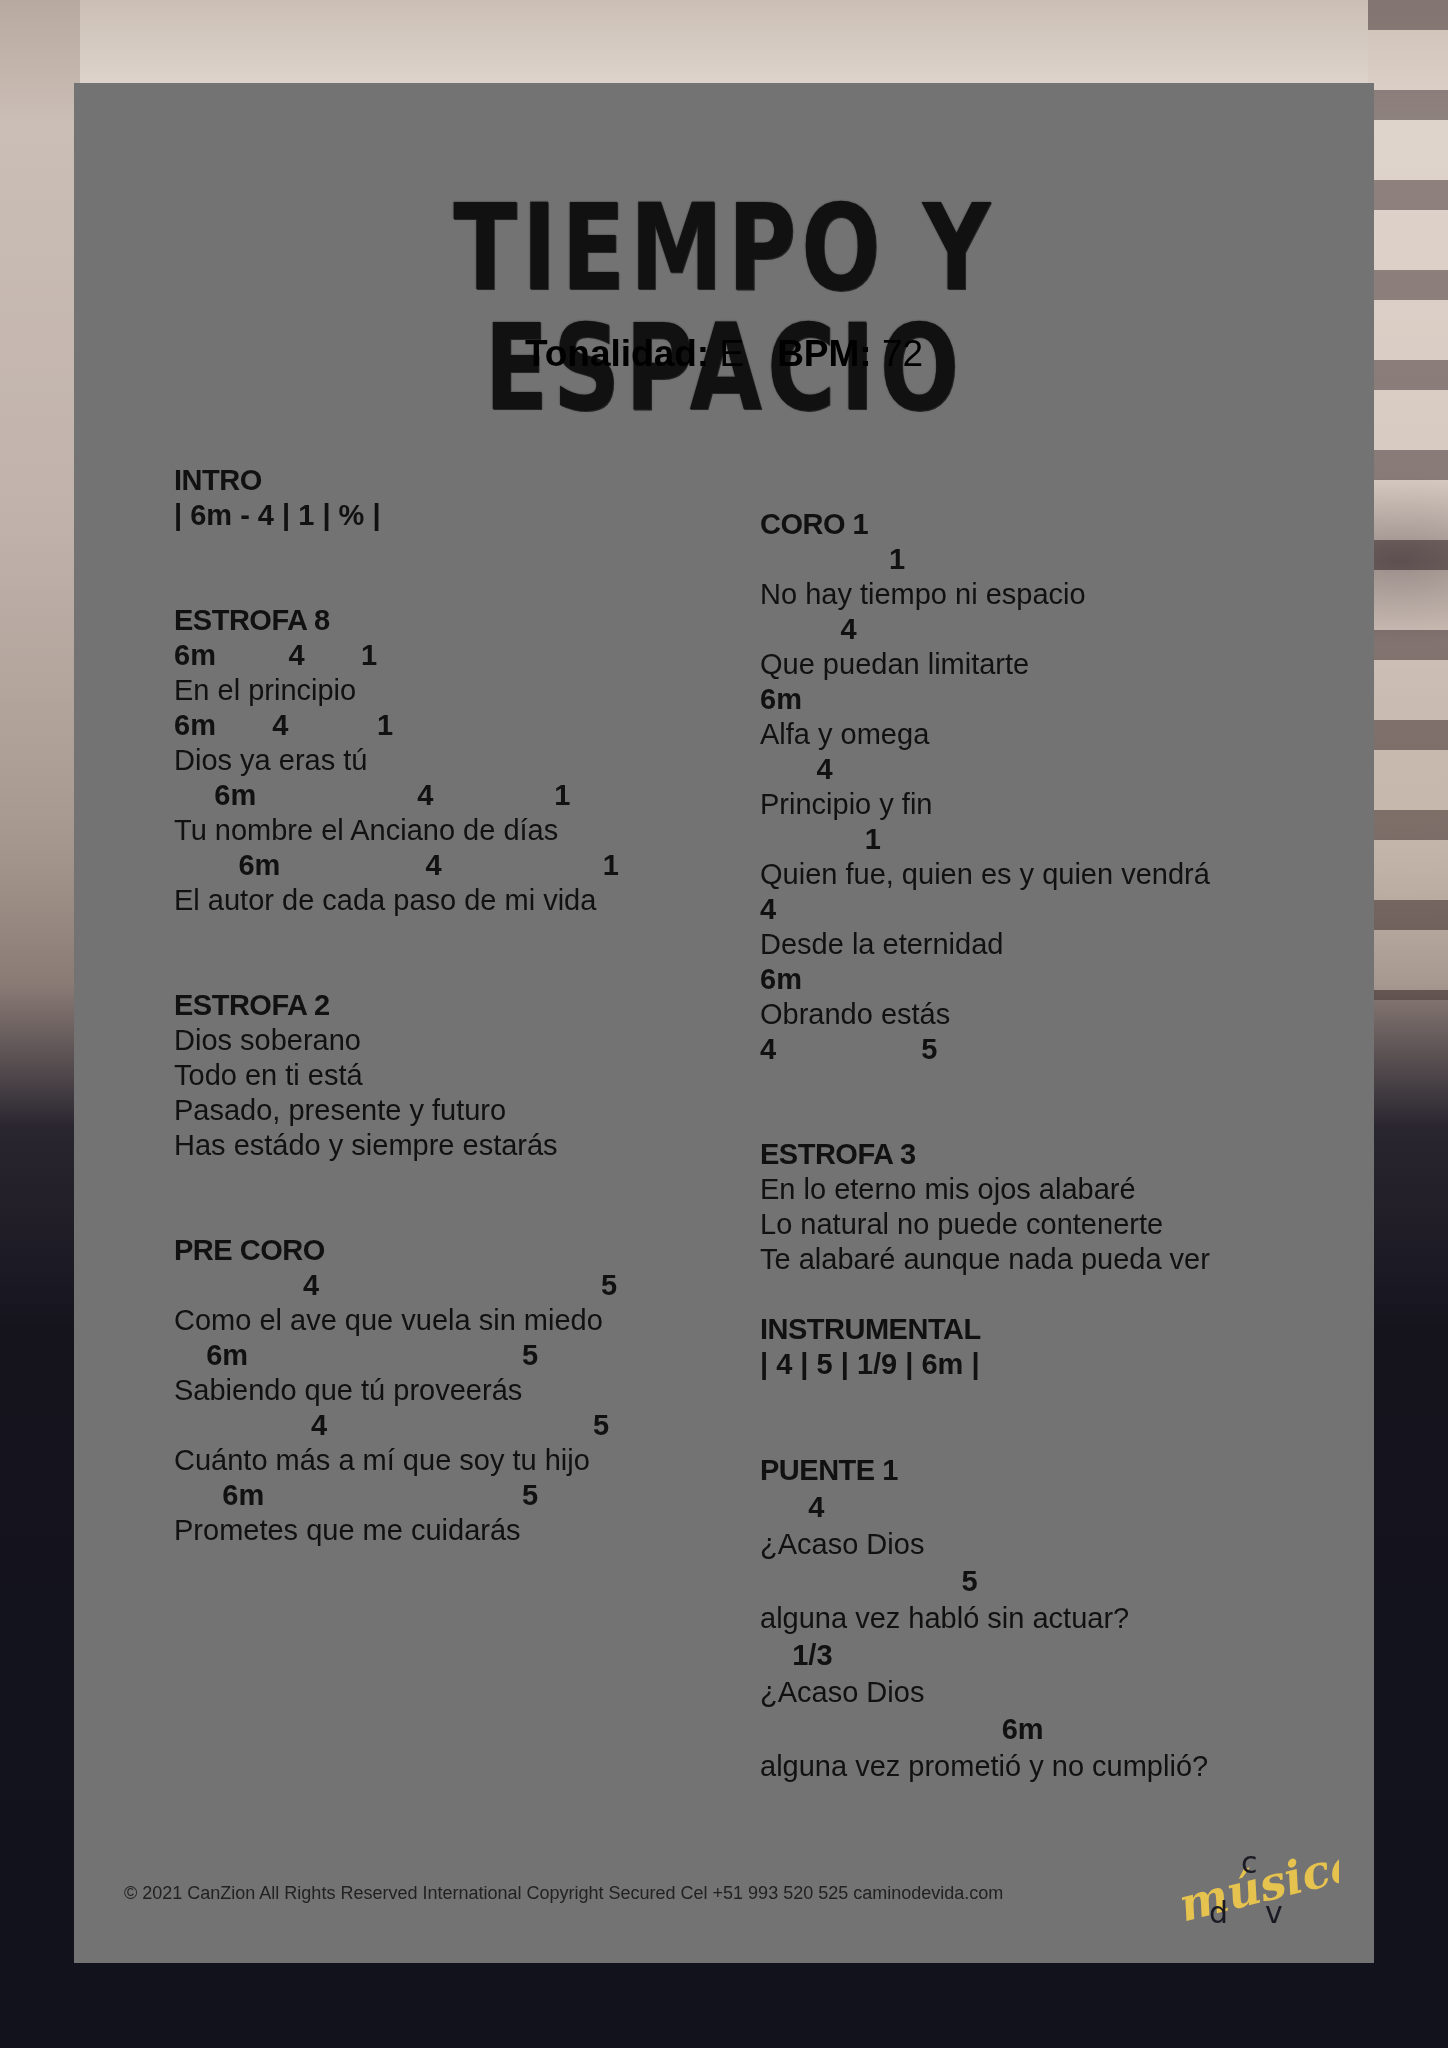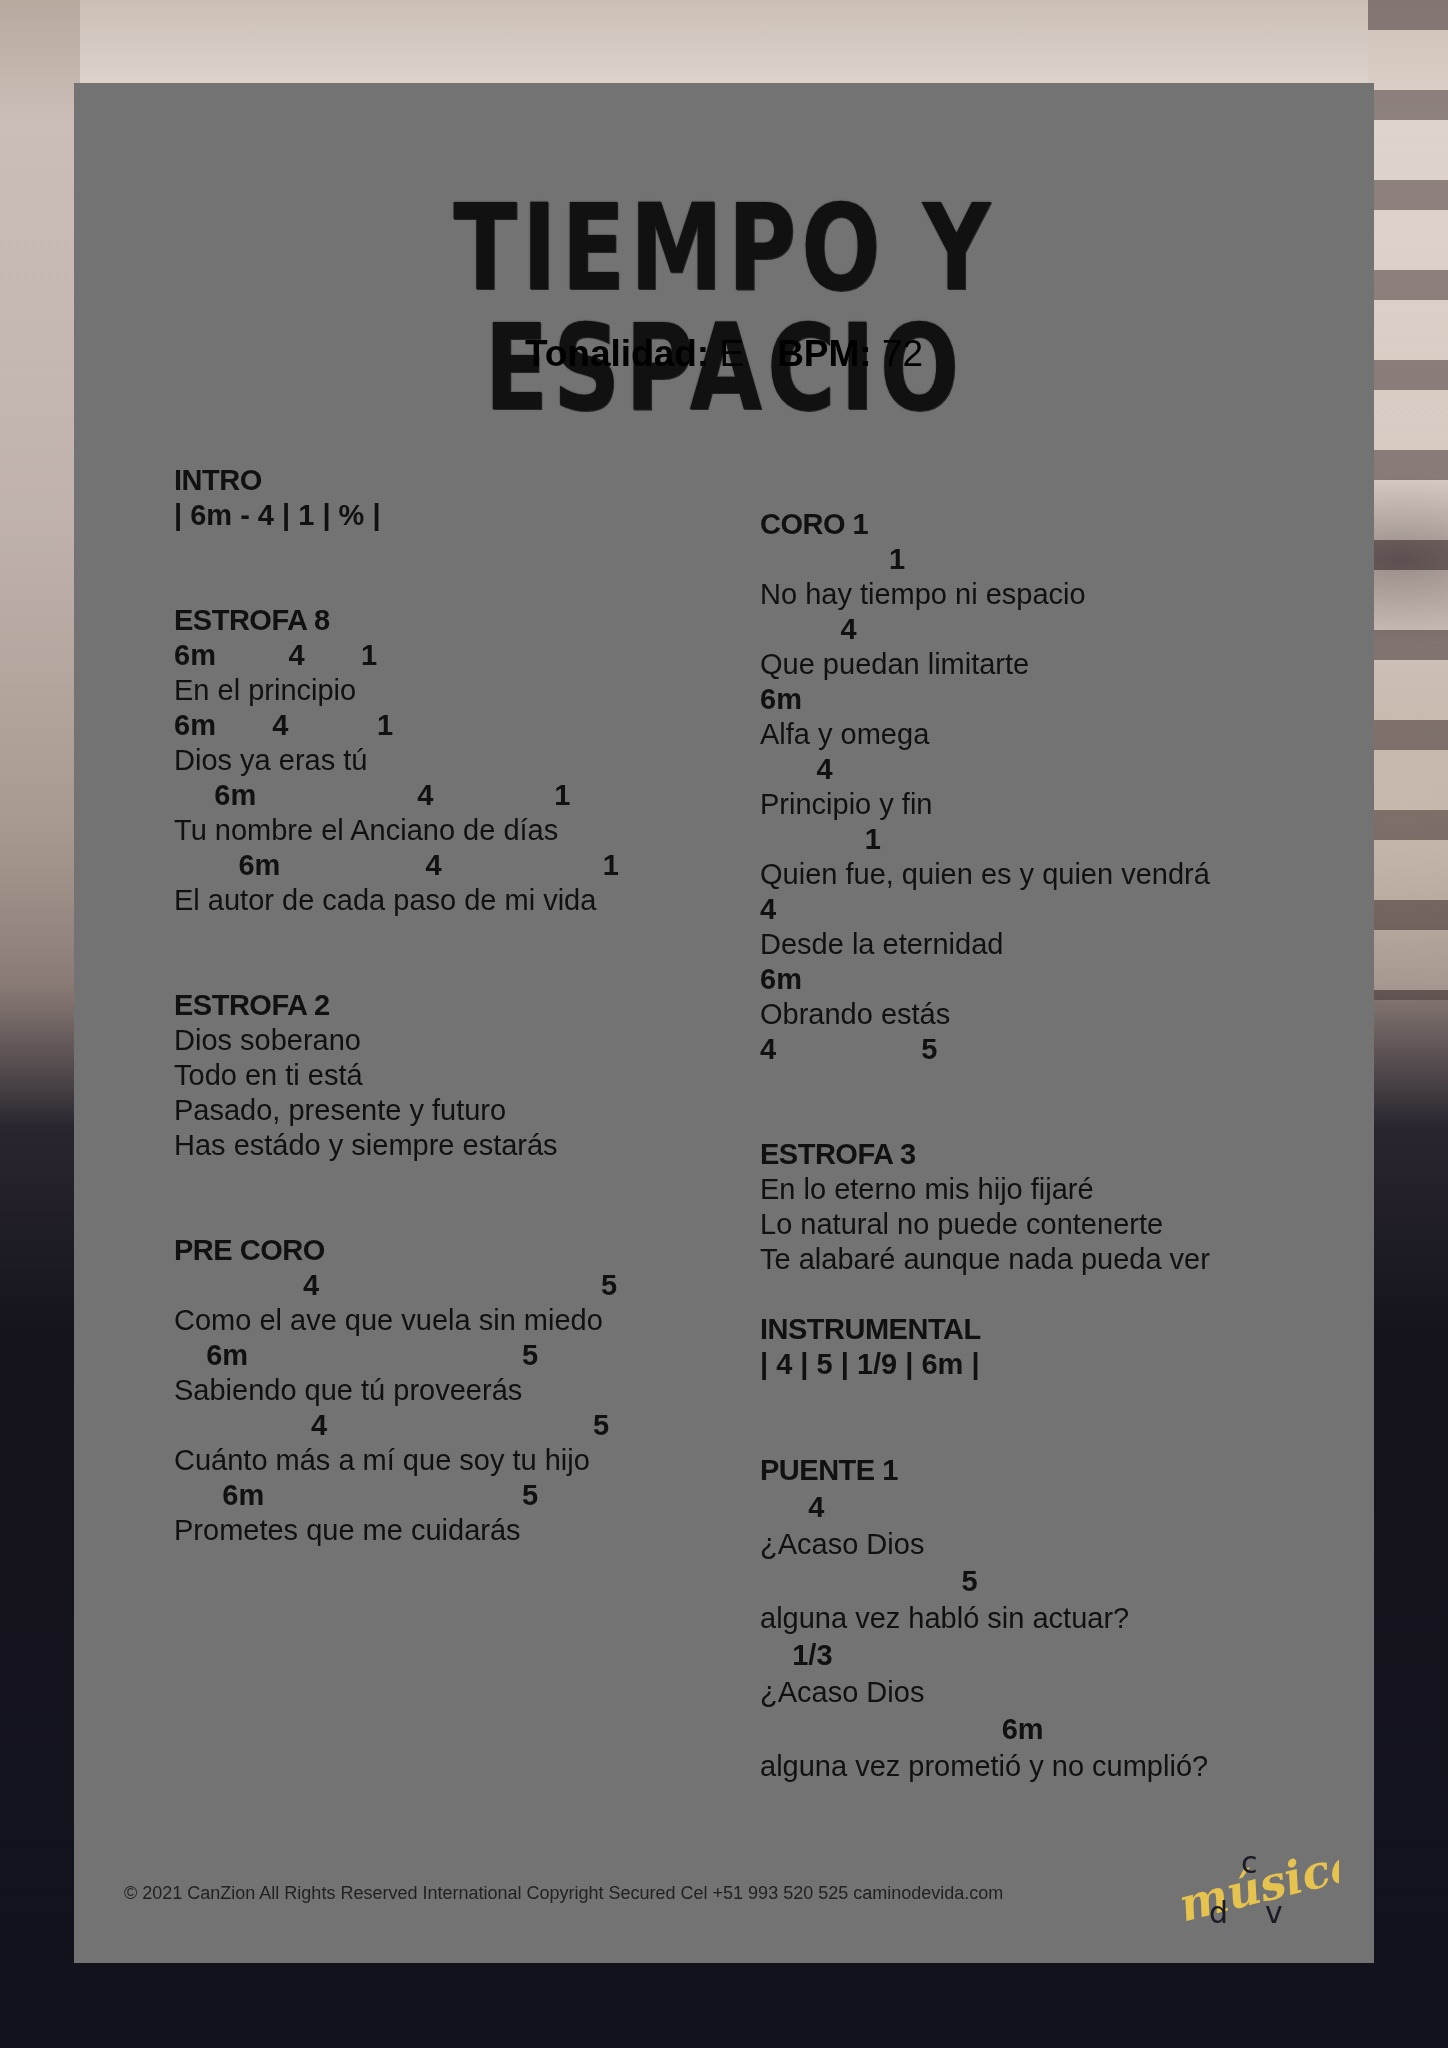--- a/index.html
+++ b/index.html
@@ -123,21 +123,21 @@
       <div class="chord">4</div>
       <div class="lyric">Desde la eternidad</div>
       <div class="chord">6m</div>
       <div class="lyric">Obrando estás</div>
       <div class="chord">4                  5</div>
     </div>
     <div class="gap-lg"></div>
 
     <div class="section">
       <div class="sec-title">ESTROFA 3</div>
-      <div class="lyric">En lo eterno mis hijo fijaré</div>
+      <div class="lyric">En lo eterno mis ojos alabaré</div>
       <div class="lyric">Lo natural no puede contenerte</div>
       <div class="lyric">Te alabaré aunque nada pueda ver</div>
     </div>
     <div class="gap-md"></div>
 
     <div class="section">
       <div class="sec-title">INSTRUMENTAL</div>
       <div class="chord">| 4 | 5 | 1/9 | 6m |</div>
     </div>
     <div class="gap-lg"></div>

